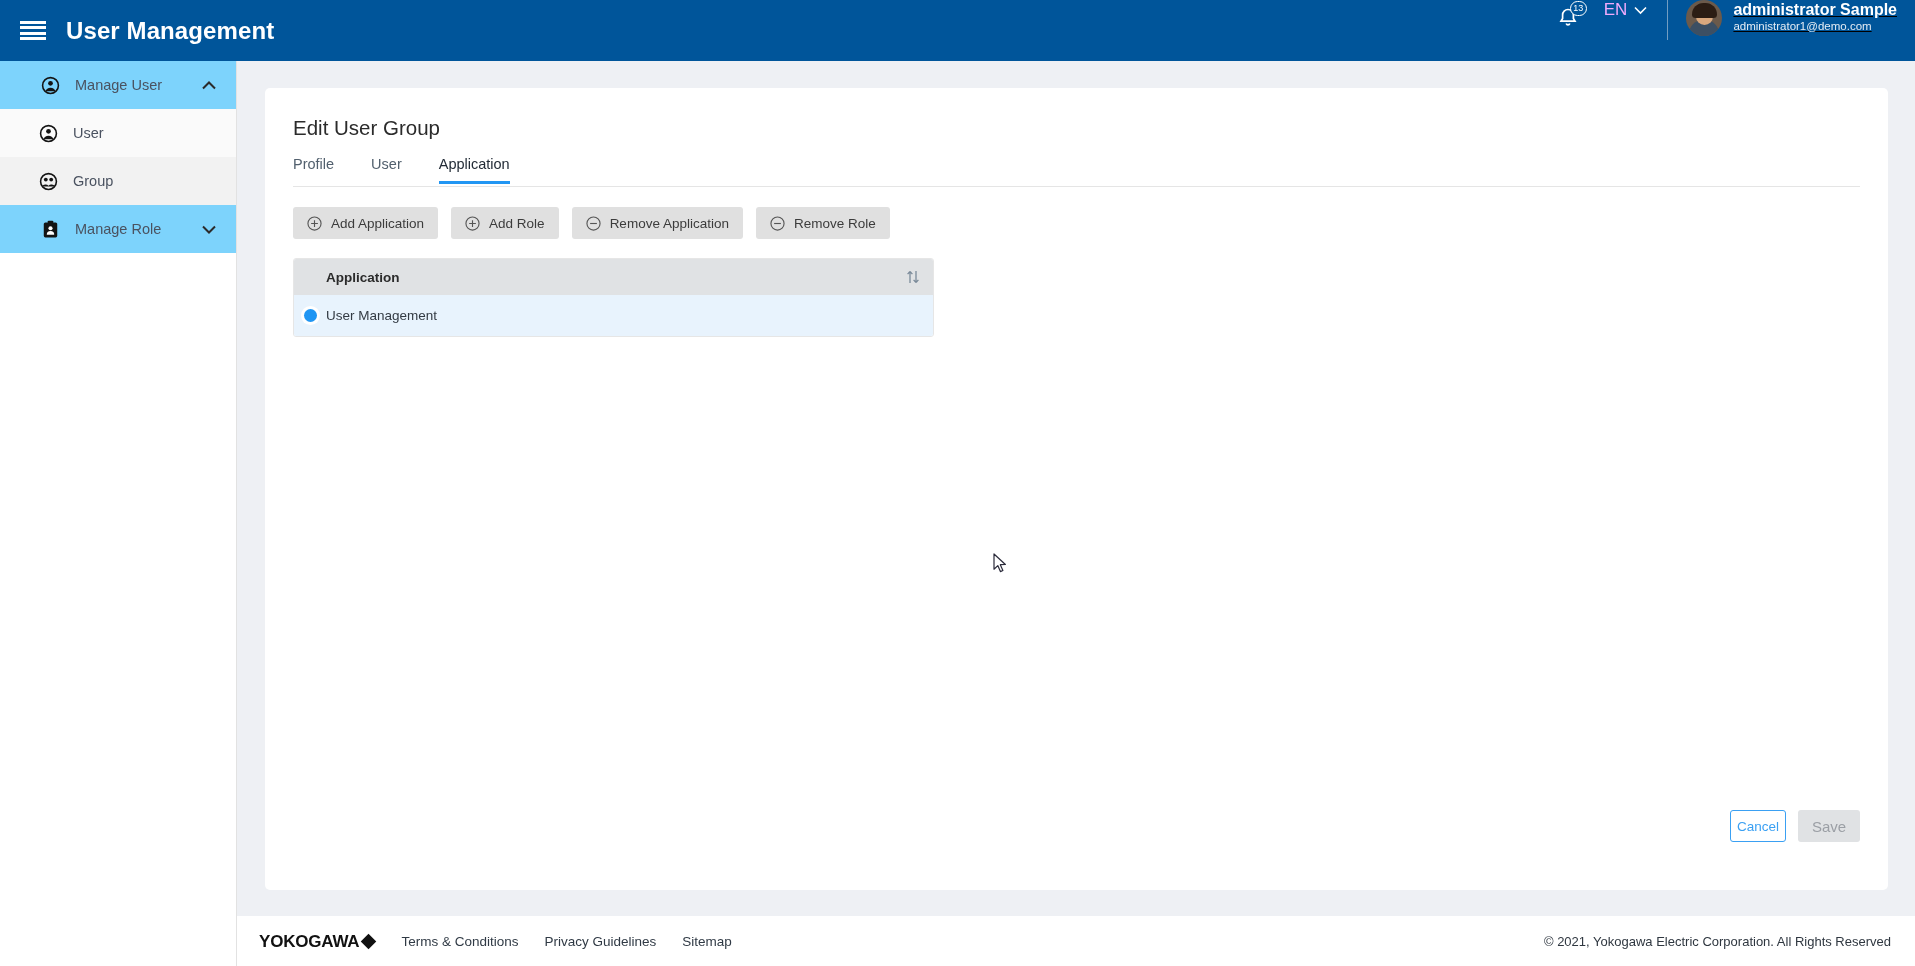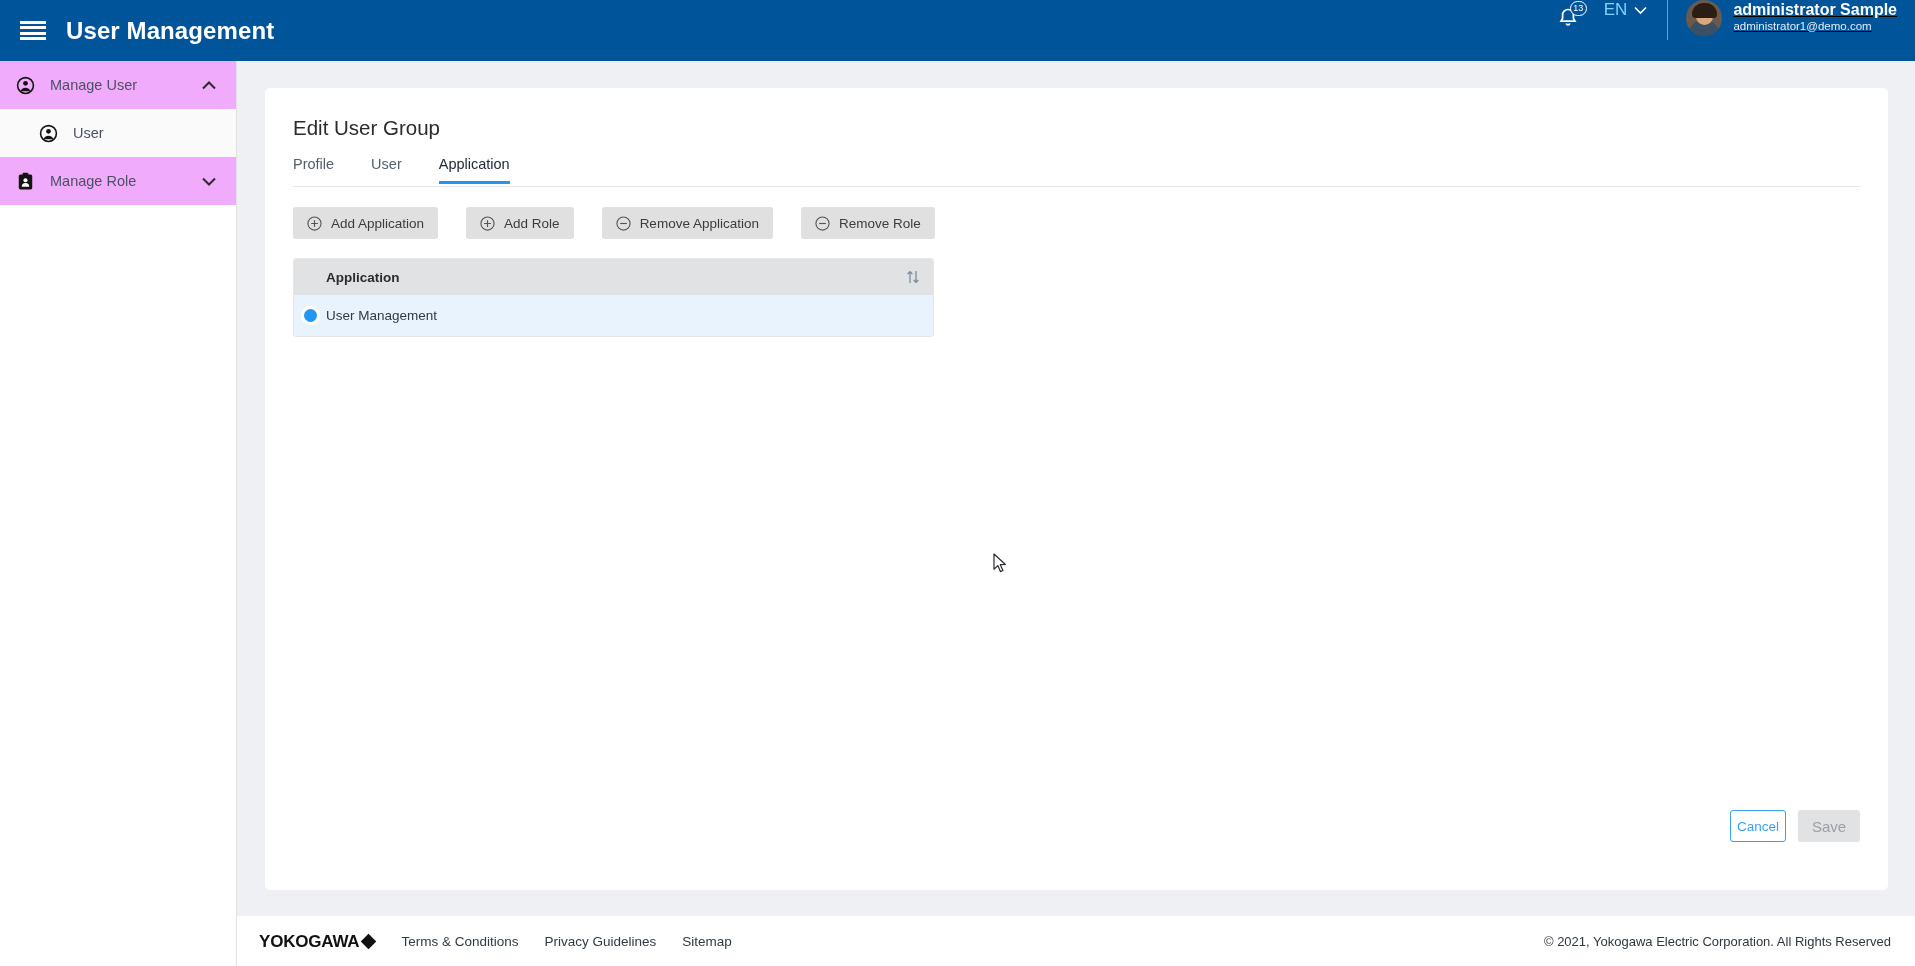--- a/index.html
+++ b/index.html
@@ -70,21 +70,21 @@
     border-radius: 9px;
     color: #ffffff;
     font-size: 9px;
     line-height: 12px;
     text-align: center;
     padding: 0 2px;
   }
   .lang-sel {
     display: flex;
     align-items: center;
-    color: #7dd3fc;
+    color: #f0abfc;
     font-size: 17px;
     cursor: pointer;
     margin-right: 20px;
   }
   .lang-sel .chev { margin-left: 7px; display: block; }
   .vdivider {
     width: 1px;
     height: 40px;
     background: #cfd8e3;
     opacity: .55;
@@ -132,24 +132,24 @@
     width: 237px;
     height: 905px;
     background: #ffffff;
     border-right: 1px solid #e2e2e2;
     z-index: 5;
   }
   .nav-item {
     display: flex;
     align-items: center;
     height: 48px;
-    padding-left: 15px;
+    padding-left: 40px;
     cursor: pointer;
     position: relative;
-    background: #f0abfc;
+    background: #7dd3fc;
   }
   .nav-item.sub { padding-left: 38px; }
   .nav-item.shade-a { background: #fafafa; }
   .nav-item.shade-b { background: #f2f2f2; }
   .nav-ico {
     width: 21px;
     height: 21px;
     flex: none;
     display: flex;
     align-items: center;
@@ -213,21 +213,21 @@
   .tab.active {
     color: #222b36;
     border-bottom-color: #2196f3;
   }
 
   
   .toolbar {
     position: absolute;
     top: 119px; left: 28px;
     display: flex;
-    gap: 28px;
+    gap: 13px;
   }
   .tb-btn {
     height: 32px;
     background: #e0e0e0;
     border: none;
     border-radius: 3px;
     display: flex;
     align-items: center;
     padding: 0 14px;
     font-size: 13.5px;
@@ -435,20 +435,31 @@
     <span class="nav-ico">
       <svg width="19" height="19" viewBox="0 0 24 24">
         <circle cx="12" cy="12" r="10" fill="none" stroke="#141414" stroke-width="2"></circle>
         <circle cx="12" cy="9.3" r="3" fill="#141414"></circle>
         <path d="M5.6 19.2a6.8 6.8 0 0 1 12.8 0" fill="#141414"></path>
       </svg>
     </span>
     <span class="nav-label">User</span>
   </div>
 
+  <div class="nav-item sub shade-b">
+    <span class="nav-ico">
+      <svg width="19" height="19" viewBox="0 0 24 24">
+        <circle cx="12" cy="12" r="10" fill="none" stroke="#141414" stroke-width="2"></circle>
+        <circle cx="8.6" cy="9.6" r="2.4" fill="#141414"></circle>
+        <circle cx="15.4" cy="9.6" r="2.4" fill="#141414"></circle>
+        <path d="M3.9 18.4a5.1 5.1 0 0 1 8.1-1 5.1 5.1 0 0 1 8.1 1z" fill="#141414"></path>
+      </svg>
+    </span>
+    <span class="nav-label">Group</span>
+  </div>
 
   <div class="nav-item">
     <span class="nav-ico">
       <svg width="17" height="19" viewBox="0 0 20 24" fill="#141414">
         <rect x="1.5" y="3" width="17" height="19" rx="2"></rect>
         <rect x="6.5" y="0.8" width="7" height="4" rx="1.2" fill="#141414"></rect>
         <circle cx="10" cy="10.5" r="2.6" fill="#ffffff"></circle>
         <path d="M5.3 18.6a4.7 4.7 0 0 1 9.4 0z" fill="#ffffff"></path>
       </svg>
     </span>

